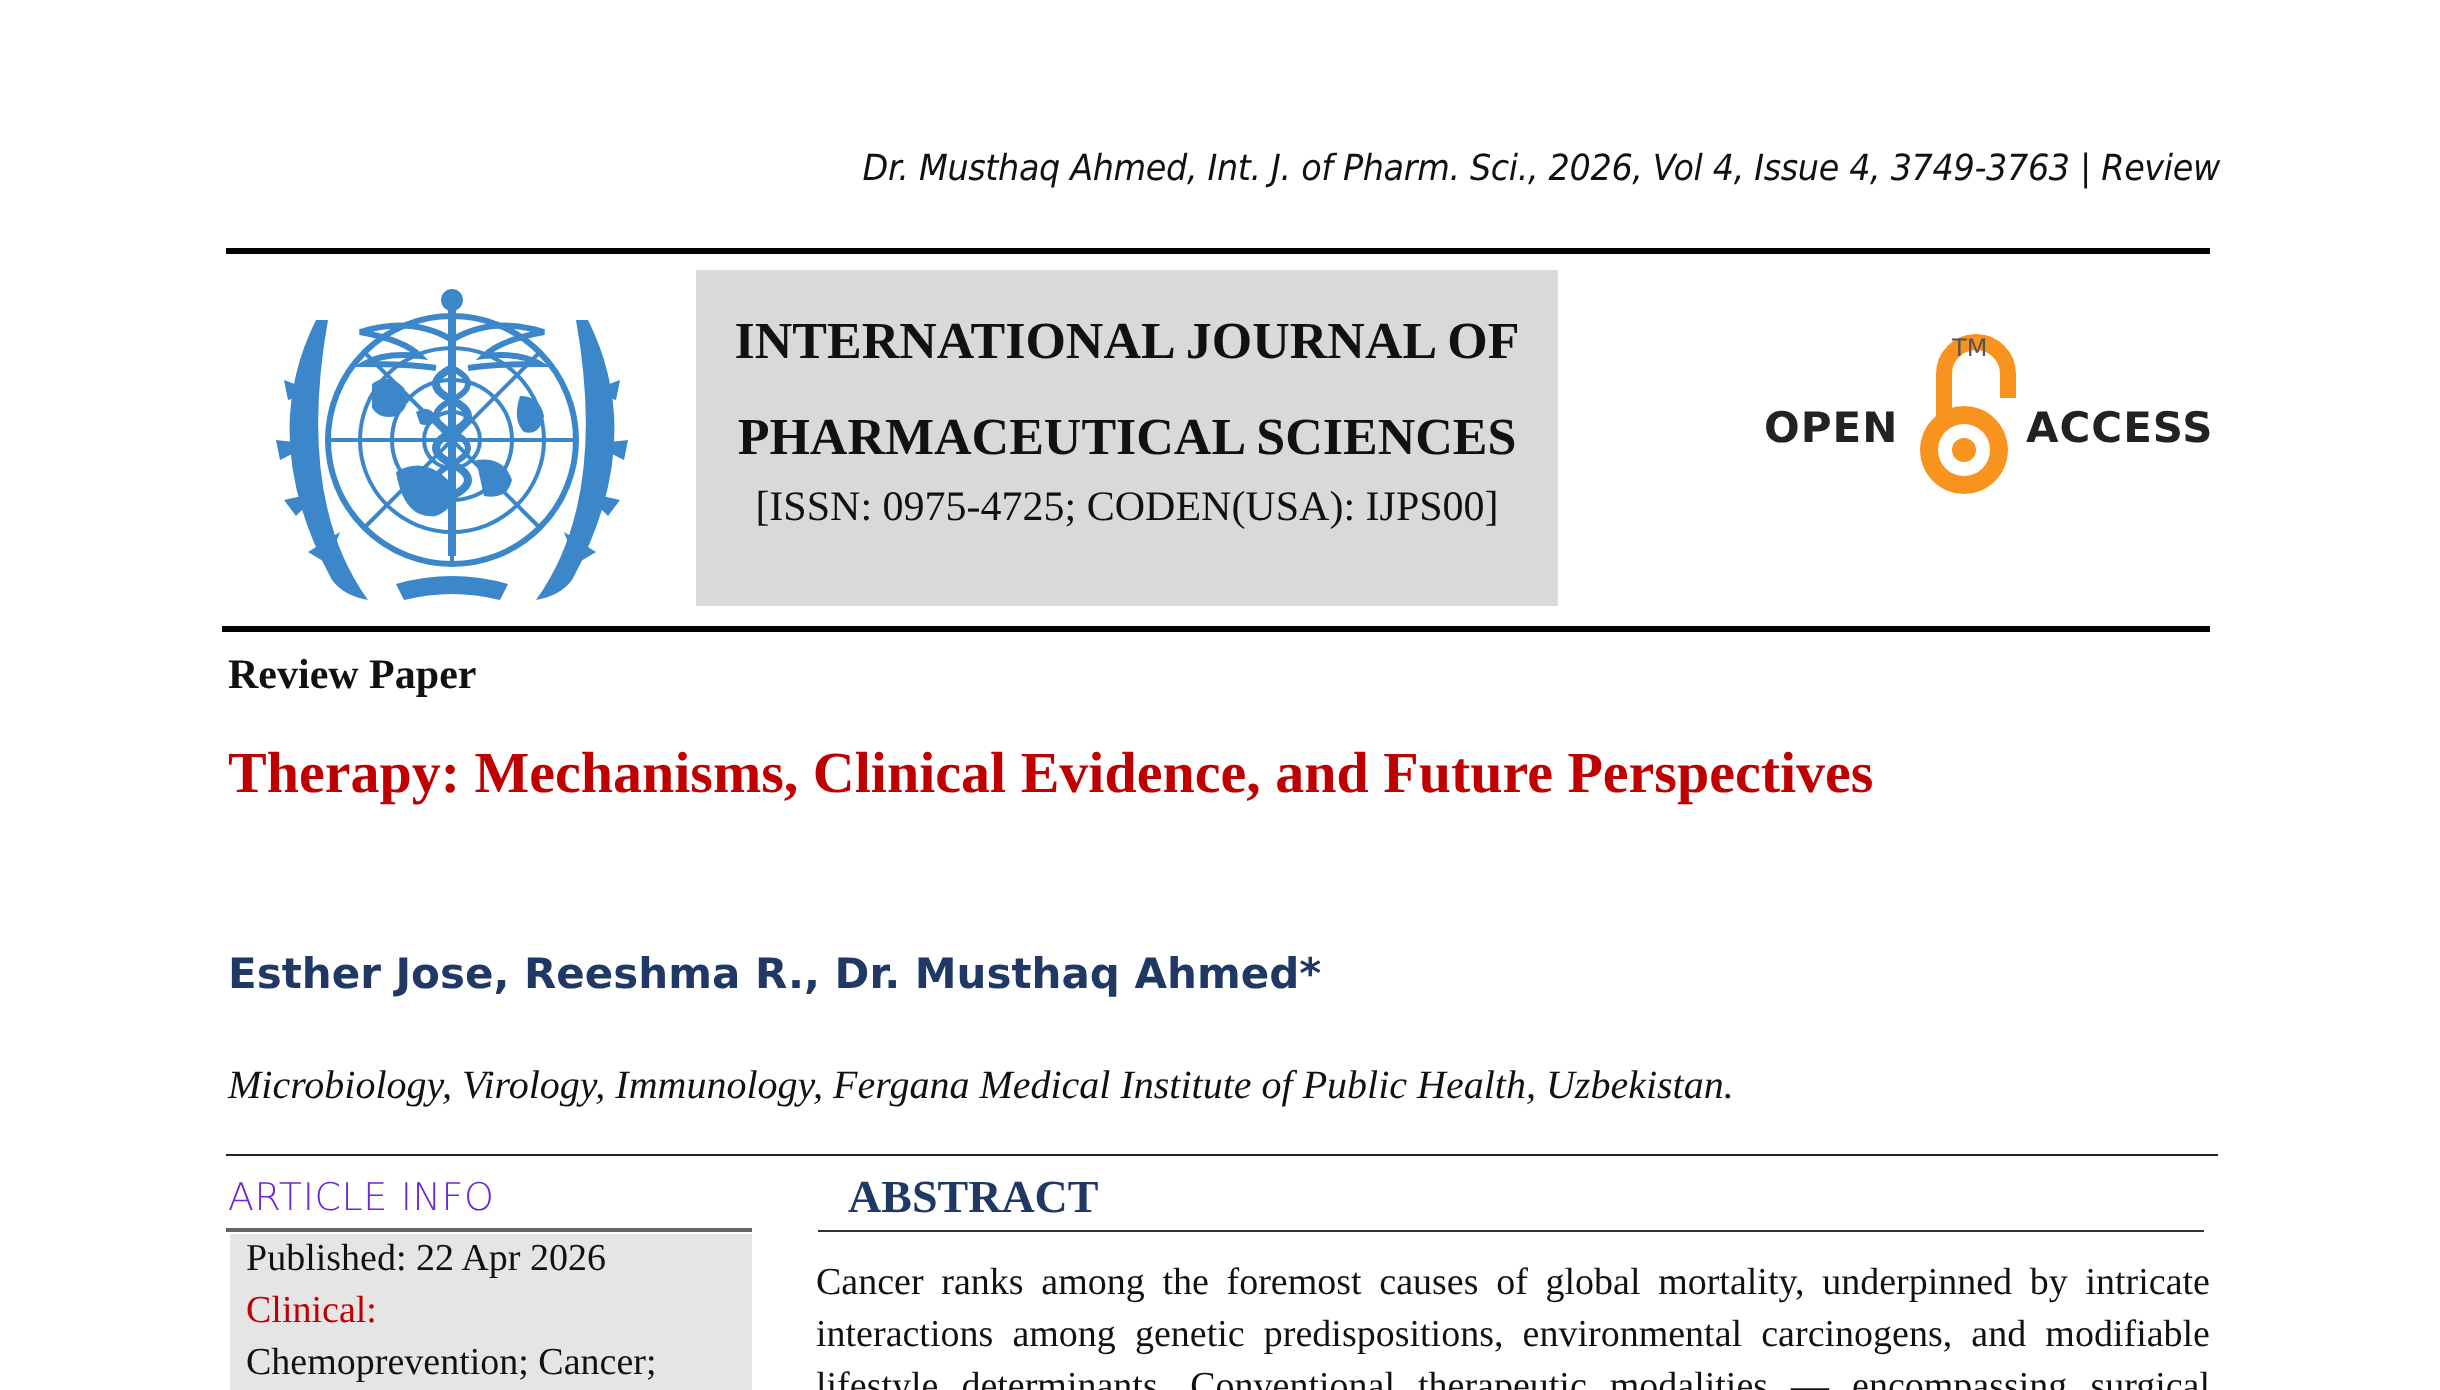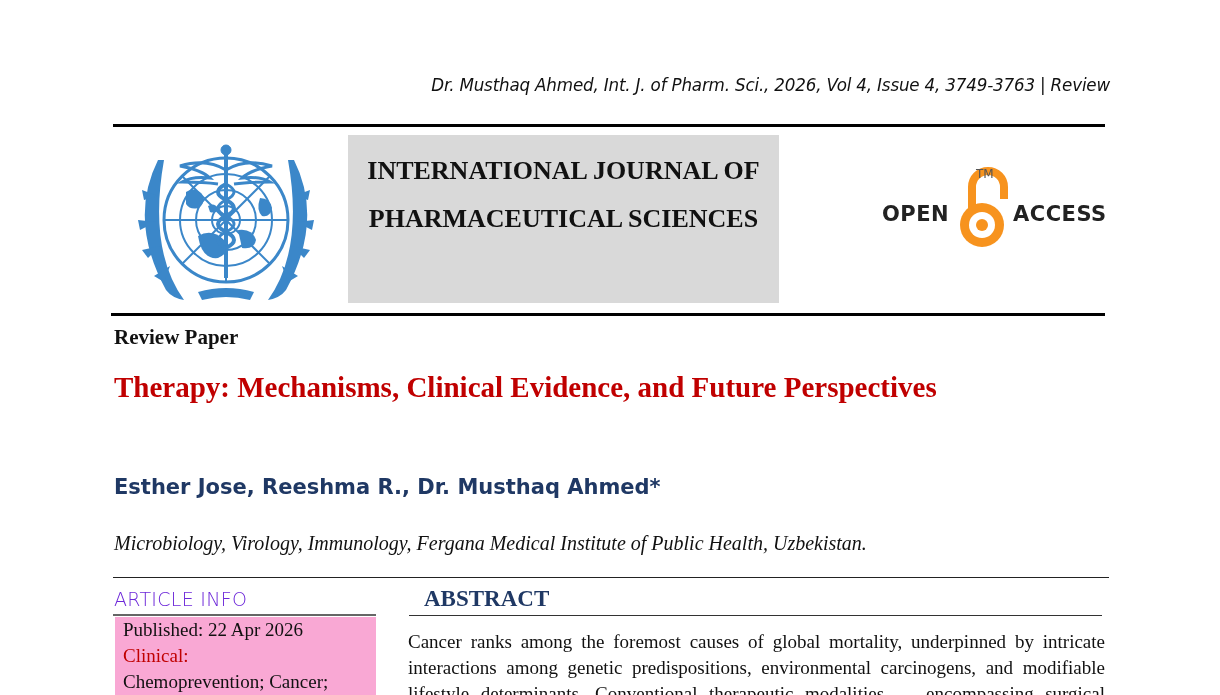--- a/index.html
+++ b/index.html
@@ -30,21 +30,21 @@
     .paper-title { left: 114px; top: 365px; width: 1000px; font-weight: bold; font-size: 29px; line-height: 44px; color: #c00000; }
 
     .authors { left: 114px; top: 475px; font-family: "DejaVu Sans", sans-serif; font-weight: bold; font-size: 21px; color: #1f3864; }
 
     .affiliation { left: 114px; top: 532px; font-style: italic; font-size: 20px; color: #111; }
 
     .rule-thin { left: 113px; top: 577px; width: 996px; height: 1px; background: #222; }
 
     .info-heading { left: 114px; top: 588px; font-family: "DejaVu Sans", sans-serif; font-size: 19px; color: #6d28d9; letter-spacing: 0.3px; font-weight: 300; }
     .info-rule { left: 113px; top: 614px; width: 263px; height: 2px; background: #666; }
-    .info-box { left: 115px; top: 617px; width: 261px; height: 78px; background: #f9a8d4; padding-left: 8px; box-sizing: border-box; }
+    .info-box { left: 115px; top: 617px; width: 261px; height: 78px; background: #e5e5e5; padding-left: 8px; box-sizing: border-box; }
     .info-line { font-size: 19px; line-height: 26px; color: #111; }
     .info-line.kw { color: #c00000; }
 
     .abstract-heading { left: 412px; top: 586px; font-weight: bold; font-size: 23px; color: #1f3864; margin-left: 12px; }
     .abstract-rule { left: 409px; top: 615px; width: 693px; height: 1px; background: #333; }
     .abstract-body { left: 408px; top: 629px; width: 697px; font-size: 19px; line-height: 26px; color: #111; text-align: justify; text-align-last: justify; }
     .abstract-body div { white-space: nowrap; overflow: hidden; text-align-last: justify; }
   </style>
 </head>
 <body>
@@ -90,20 +90,21 @@
       <path d="M14 50 l16 6 l-14 4 z M10 80 l18 2 l-16 8 z M14 110 l18 -4 l-12 12 z M26 136 l16 -10 l-6 16 z"></path>
       <path d="M182 50 l-16 6 l14 4 z M186 80 l-18 2 l16 8 z M182 110 l-18 -4 l12 12 z M170 136 l-16 -10 l6 16 z"></path>
       <path d="M70 152 q28 -8 56 0 l-4 8 q-24 -6 -48 0 z"></path>
     </g>
   </svg>
 </div>
 
 <div class="abs journal-box">
   <div class="journal-title">INTERNATIONAL JOURNAL OF</div>
   <div class="journal-title" style="margin-top:12px">PHARMACEUTICAL SCIENCES</div>
+  <div class="journal-issn">[ISSN: 0975-4725; CODEN(USA): IJPS00]</div>
 </div>
 
 <div class="abs oa-logo">
   <span class="oa-text oa-open">OPEN</span>
   <span style="position:absolute; left:74px; top:0;">
     <svg width="60" height="90" viewBox="0 0 60 90">
       <path d="M18 46 V22 a16 16 0 0 1 32 0 V34" fill="none" stroke="#f7931e" stroke-width="8" stroke-linecap="butt"></path>
       <circle cx="28" cy="60" r="22" fill="#f7931e"></circle>
       <circle cx="28" cy="60" r="13" fill="#ffffff"></circle>
       <circle cx="28" cy="60" r="6" fill="#f7931e"></circle>

